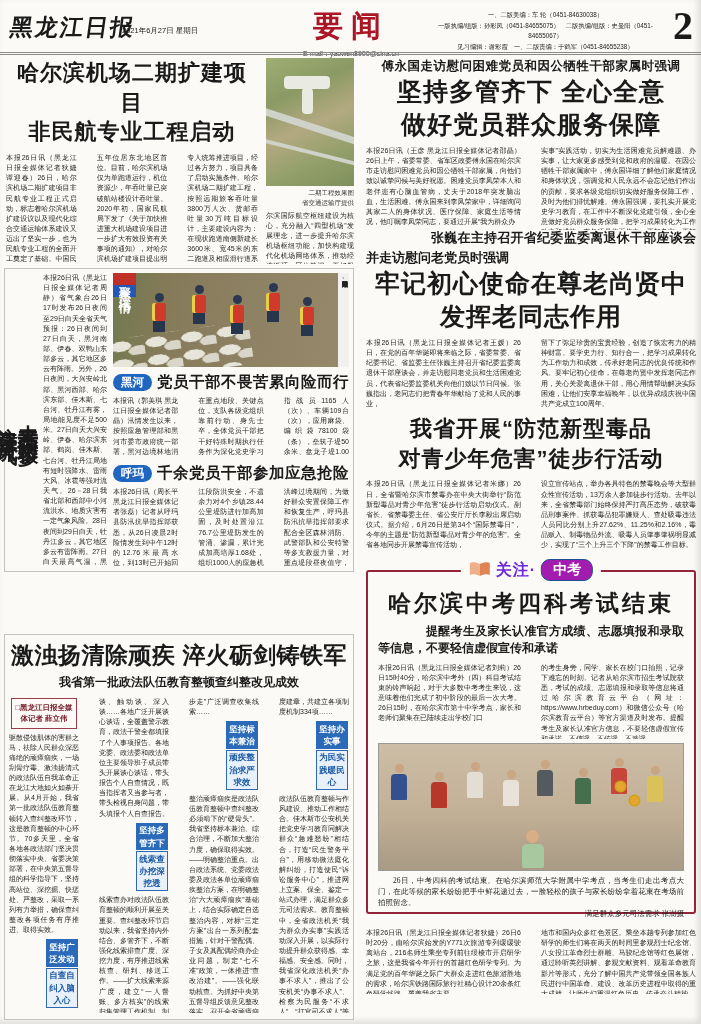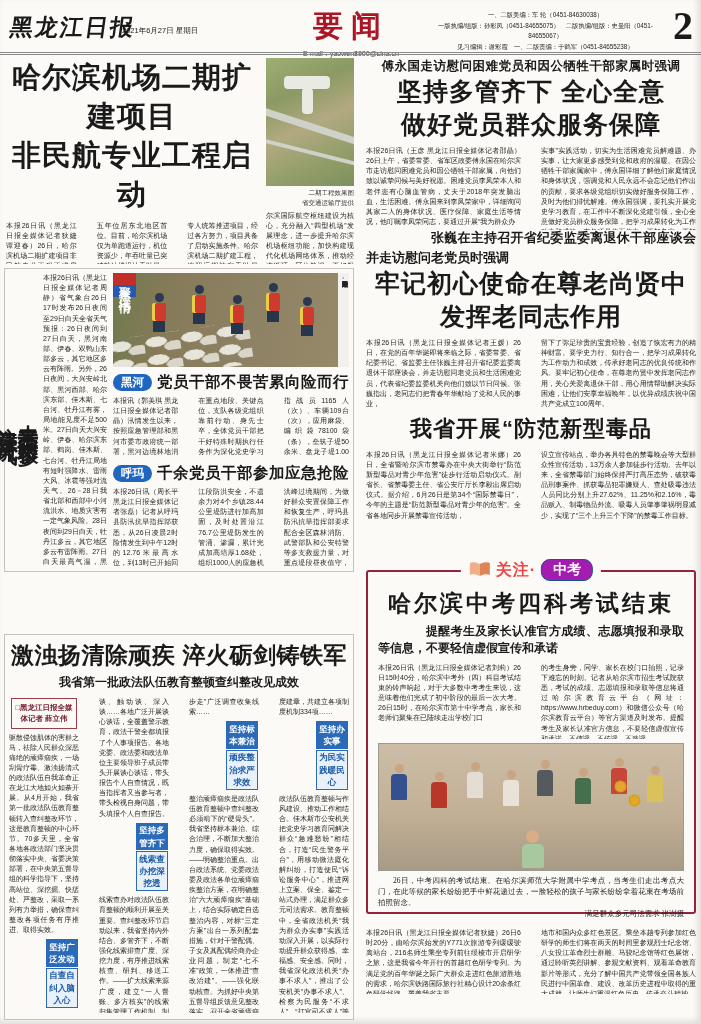--- a/index.html
+++ b/index.html
@@ -26,21 +26,21 @@
   .hdr-rule { position:absolute; left:0; top:52px; width:701px; border-top:3px double #8a8a8a; }
 
   
   .small { font-size:7px; line-height:1.45; text-align:justify; color:#1f1f1f; overflow:hidden; }
   .cols { display:flex; gap:20px; }
   .cols > div { flex:1; overflow:hidden; }
 
   
   .airport { position:absolute; left:6px; top:58px; width:348px; height:206px; display:flex; gap:8px; }
   .ap-main { width:252px; display:flex; flex-direction:column; }
-  .ap-title { font-weight:bold; font-size:29px; letter-spacing:1px; text-align:center; line-height:1.35; }
+  .ap-title { font-weight:bold; font-size:22px; letter-spacing:1px; text-align:center; line-height:1.35; }
   .ap-cols { margin-top:6px; height:118px; }
   .ap-side { flex:1; display:flex; flex-direction:column; }
   .airport-photo { width:100%; height:128px; position:relative; overflow:hidden;
     background:linear-gradient(155deg,#9fae72 0%,#8b9a64 28%,#b3a981 52%,#95a06c 74%,#7e905c 100%); }
   .runway { position:absolute; background:#cfd2c8; }
   .terminal { position:absolute; background:#e9eae2; border-radius:4px; }
   .ap-credit { font-size:6.5px; text-align:right; color:#333; line-height:1.5; margin:2px 0 3px; }
   .ap-sidetext { flex:1; }
 
   
@@ -100,21 +100,21 @@
   .rbody { margin-top:6px; }
 
   .fu { top:58px; height:162px; }
   .zw { top:228px; height:180px; }
   .dr { top:414px; height:144px; }
 
   
   .zk { top:570px; height:344px; border:2px solid #93243a; border-radius:3px; padding:16px 10px 6px; }
   .zk-label { position:absolute; top:-13px; left:50%; transform:translateX(-50%);
     background:#fbfaf6; padding:0 8px; display:flex; align-items:center; gap:5px; white-space:nowrap; }
-  .zk-guanzhu { color:#ef4444; font-weight:bold; font-size:16px; letter-spacing:1px; }
+  .zk-guanzhu { color:#6d28d9; font-weight:bold; font-size:16px; letter-spacing:1px; }
   .zk-badge { background:#a21caf; color:#fff; font-weight:bold; font-size:14px;
     padding:1px 11px; border-radius:9px; border:1px solid #1b4f8f; }
   .zk-title { font-family:"Liberation Serif", serif; font-weight:bold; font-size:23px;
     letter-spacing:3px; text-align:center; }
   .zk-subtitle { font-weight:bold; font-size:12px; text-align:justify; text-indent:4em;
     line-height:1.45; margin-top:4px; }
   .zk-cols { margin-top:5px; height:76px; }
   .exam-photo { margin-top:4px; width:100%; height:128px; position:relative; overflow:hidden;
     border:1px solid #9a9a94; background:linear-gradient(180deg,#cdbda6 0%,#c2b096 55%,#a89a85 100%); }
   .cfig { position:absolute; }
@@ -297,20 +297,21 @@
     <div class="big-title">牢记初心使命在尊老尚贤中</div>
     <div class="big-title">发挥老同志作用</div>
     <div class="cols rbody small" style="height:78px;">
       <div>本报26日讯（黑龙江日报全媒体记者王媛）26日，在党的百年华诞即将来临之际，省委常委、省纪委书记、省监委主任张巍主持召开省纪委监委离退休干部座谈会，并走访慰问老党员和生活困难党员，代表省纪委监委机关向他们致以节日问候。张巍指出，老同志们把青春年华献给了党和人民的事业，</div>
       <div>留下了弥足珍贵的宝贵经验，创造了恢宏有力的精神财富。要学史力行、知行合一，把学习成果转化为工作动力和成效，传承好老同志的优良传统和作风。要牢记初心使命，在尊老尚贤中发挥老同志作用，关心关爱离退休干部，用心用情帮助解决实际困难，让他们安享幸福晚年，以优异成绩庆祝中国共产党成立100周年。</div>
     </div>
   </div>
 
   <div class="rart dr">
     <div class="mid-title">我省开展“防范新型毒品</div>
+    <div class="mid-title">对青少年危害”徒步行活动</div>
     <div class="cols rbody small" style="height:80px;">
       <div>本报26日讯（黑龙江日报全媒体记者米娜）26日，全省暨哈尔滨市禁毒办在中央大街举行“防范新型毒品对青少年危害”徒步行活动启动仪式。副省长、省禁毒委主任、省公安厅厅长李毅出席启动仪式。据介绍，6月26日是第34个“国际禁毒日”，今年的主题是“防范新型毒品对青少年的危害”。全省各地同步开展禁毒宣传活动，</div>
       <div>设立宣传站点，举办各具特色的禁毒晚会等大型群众性宣传活动，13万余人参加徒步行活动。去年以来，全省禁毒部门始终保持严打高压态势，破获毒品刑事案件、抓获毒品犯罪嫌疑人、查处吸毒违法人员同比分别上升27.62%、11.25%和2.16%，毒品贩入、制毒物品外流、吸毒人员肇事肇祸明显减少，实现了“三个上升三个下降”的禁毒工作目标。</div>
     </div>
   </div>
 
   <div class="rart zk">
     <div class="zk-label">
       <svg width="22" height="16" viewBox="0 0 22 16">
         <path d="M11 2 C7 0 3 0 1 1 L1 13 C3 12 7 12 11 14 Z" fill="#eeb08a"></path>

